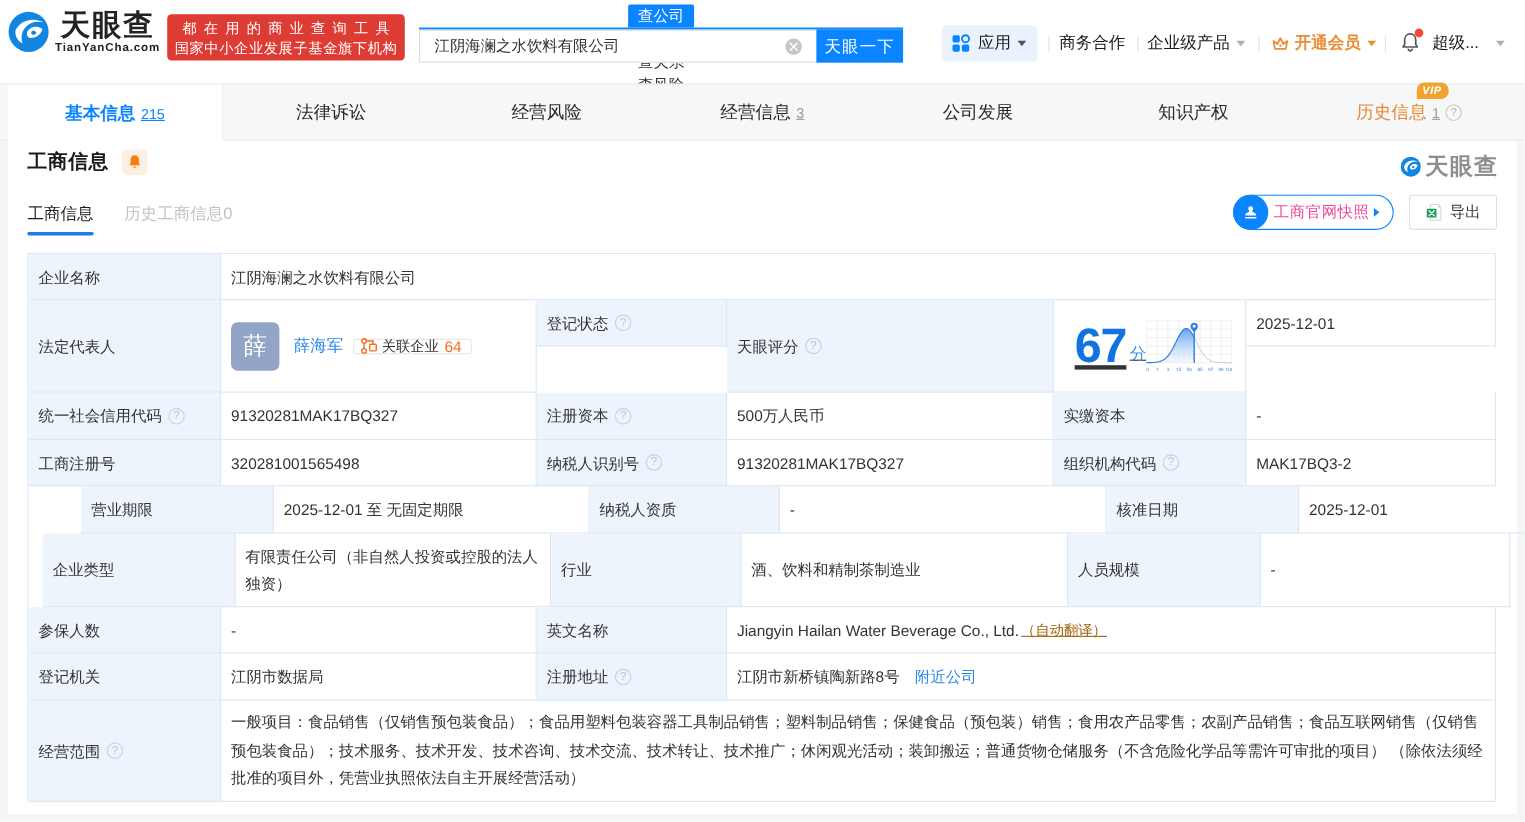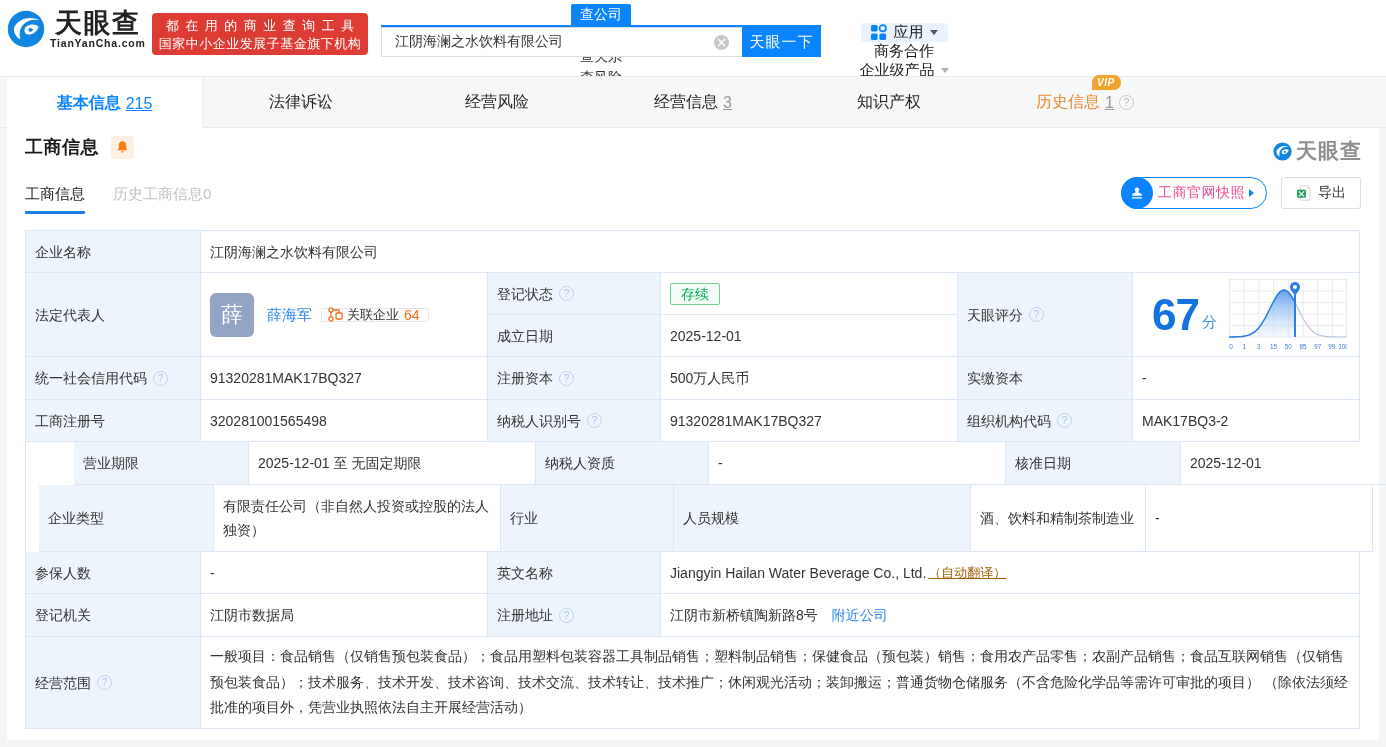--- a/index.html
+++ b/index.html
@@ -21,36 +21,36 @@
   .search-tabs { display:flex; height:21px; align-items:center;flex-direction:column; }
   .search-tab { font-size:14px; color:#333; padding:0 11px; line-height:21px; cursor:pointer; }
   .search-tab.active { background:#0a84ff; color:#fff; border-radius:2px 2px 0 0; padding:0 9px; }
   .search-underline { height:2px; background:#0a84ff; width:100%; }
   .search-row { display:flex; height:30px; }
   .search-input-wrap { position:relative; width:361px; height:30px; }
   .search-input { width:100%; height:100%; border:1px solid #dcdcdc; border-right:none; padding:0 34px 0 13px; font-size:14px; color:#333; outline:none; font-family:inherit; }
   .search-clear { position:absolute; right:13px; top:7.5px; width:15px; height:15px; border-radius:50%; background:#c7c7c7; display:flex; align-items:center; justify-content:center; cursor:pointer; }
   .search-btn { width:79px; height:30px; background:#0a84ff; color:#fff; font-size:15px; border:none; cursor:pointer; font-family:inherit; letter-spacing:1px; }
 
-  .hdr-right { position:absolute; left:856px; top:23px; height:33px; display:flex; align-items:center; white-space:nowrap;flex-direction:column; }
+  .hdr-right { position:absolute; left:856px; top:23px; height:33px; display:flex; align-items:center; white-space:nowrap; }
   .apps-chip { height:33px; background:#eaf3fd; border-radius:4px; display:flex; align-items:center; padding:0 10px 0 9px; cursor:pointer; }
   .apps-chip .txt { font-size:15px; color:#1a1a1a; margin:0 6px 0 7px; font-weight:500; }
   .caret-down { width:0; height:0; border-left:4.5px solid transparent; border-right:4.5px solid transparent; border-top:5.5px solid #555; display:inline-block; }
   .caret-down.gray { border-top-color:#b0b0b0; }
   .caret-down.orange { border-top-color:#ea8e33; }
   .hdr-sep { width:1px; height:14px; background:#e0e0e0; }
   .hdr-item { font-size:15px; color:#1a1a1a; cursor:pointer; display:flex; align-items:center; }
   .vip-entry { color:#ea8e33; font-weight:600; }
   .bell-wrap { position:relative; cursor:pointer; }
   .bell-dot { position:absolute; right:-3px; top:-3px; width:8px; height:8px; border-radius:50%; background:#f5483b; }
 
   
   .page-tabs { position:relative; width:100%; height:52px; background:#f6f7f8; border-top:1px solid #ececec; border-bottom:1px solid #e9e9e9; display:flex; padding-left:7px; }
   .ptab { width:196px; display:flex; align-items:center; justify-content:center; font-size:16px; color:#272727; cursor:pointer; position:relative; }
-  .ptab .cnt { font-size:16px; color:#999; margin-left:5px; margin-top:1px;text-decoration:underline; }
+  .ptab .cnt { font-size:13px; color:#999; margin-left:5px; margin-top:1px;text-decoration:underline; }
   .ptab.active { background:#fff; height:52px; margin-bottom:-1px; font-weight:700; color:#0a84ff; border-right:1px solid #efefef; }
   .ptab.active .cnt { color:#0a84ff; font-weight:400; }
   .ptab.vip-tab { color:#e8882e; }
   .vip-badge { position:absolute; left:105px; top:-2px; background:#f0a32f; color:#fff; font-size:10px; font-weight:700; font-style:italic; line-height:13px; padding:1px 6px 1px 5px; border-radius:7px 7px 7px 0; letter-spacing:0.5px; }
   .qmark { width:15px; height:15px; border-radius:50%; border:1px solid #c9c9c9; color:#b5b5b5; font-size:10.5px; line-height:13px; text-align:center; margin-left:5px; font-weight:400; }
 
   
   .card { margin:0 7px; background:#fff; height:612px; position:relative; }
   .sec-head { display:flex; align-items:center; padding:7px 18px 0 18px; }
   .sec-title { font-size:18px; font-weight:700; color:#1a1a1a; letter-spacing:0.5px; }
@@ -92,21 +92,21 @@
   .scope-text { line-height:25.5px; }
 
   .avatar { width:44px; height:44px; min-width:44px; border-radius:6px; background:#93a5c7; color:#fff; font-size:22px; display:flex; align-items:center; justify-content:center; cursor:pointer; }
   .rep-name { color:#2b87ea; font-size:15px; margin-left:13px; cursor:pointer; }
   .rel-badge { display:flex; align-items:center; height:14px; border:1px solid #e8e8e8; border-radius:3px; margin-left:9px; padding:0 8px 0 6px; cursor:pointer; background:#fff; }
   .rel-badge .t1 { font-size:13px; color:#333; margin-left:4px; }
   .rel-badge .t2 { font-size:14px; color:#f26e21; margin-left:5px; }
 
   .status-badge { display:inline-block; height:22px; line-height:20px; padding:0 10px; border:1px solid #74cf94; background:#f3fcf6; color:#00b152; font-size:14px; border-radius:2px; }
 
-  .score-cell { padding:5px 12px 5px 10px; }
+  .score-cell { padding:5px 12px 5px 10px;text-decoration:underline; }
   .score-num { font-size:44px; font-weight:700; color:#1272e0; letter-spacing:-1px; line-height:44px; margin-left:9px; }
   .score-unit { font-size:15px; color:#3a8ee6; margin:14px 0 0 3px; }
   .score-chart { margin-left:auto; margin-top:2px; }
 
   .gray-note { color:#a16207; font-size:13px; margin-left:2px;text-decoration:underline; }
   .near-link { color:#2b87ea; margin-left:14px; cursor:pointer; }
 
   a { text-decoration:none; }
 </style>
 </head>
@@ -199,20 +199,23 @@
   </div>
   <div class="ptab">
     <span>法律诉讼</span>
   </div>
   <div class="ptab">
     <span>经营风险</span>
   </div>
   <div class="ptab">
     <span>经营信息</span>
     <span class="cnt">3</span>
+  </div>
+  <div class="ptab">
+    <span>公司发展</span>
   </div>
   <div class="ptab">
     <span>知识产权</span>
   </div>
   <div class="ptab vip-tab">
     <span class="vip-badge">VIP</span>
     <span>历史信息</span>
     <span class="cnt">1</span>
     <span class="qmark">?</span>
   </div>
@@ -285,23 +288,20 @@
             <rect x="8.6" y="6.4" width="6.4" height="6.4" rx="1" fill="none" stroke="#f26e21" stroke-width="1.4"></rect>
             <path d="M3.2 5.4 L3.2 10.6 M5.4 3.2 L11.8 3.2 L11.8 6.4" fill="none" stroke="#f26e21" stroke-width="1.4"></path>
           </svg>
           <span class="t1">关联企业</span>
           <span class="t2">64</span>
         </span>
       </div>
       <div class="cell lab">
         <span>登记状态</span>
         <span class="help">?</span>
-      </div>
-      <div class="cell">
-        <span class="status-badge">存续</span>
       </div>
       <div class="cell lab span2">
         <span>天眼评分</span>
         <span class="help">?</span>
       </div>
       <div class="cell span2 score-cell">
         <span class="score-num">67</span>
         <span class="score-unit">分</span>
         <svg class="score-chart" width="118" height="73" viewBox="0 0 118 73">
           <defs>
@@ -327,21 +327,20 @@
             <text x="29.9" y="70">3</text>
             <text x="44.6" y="70">15</text>
             <text x="59.3" y="70">50</text>
             <text x="74" y="70">85</text>
             <text x="88.7" y="70">97</text>
             <text x="102.8" y="70">99</text>
             <text x="114.5" y="70">100</text>
           </g>
         </svg>
       </div>
-      <div class="cell lab" style="grid-column:3">成立日期</div>
       <div class="cell">2025-12-01</div>
     </div>
 
     <div class="trow row-h3">
       <div class="cell lab">
         <span>统一社会信用代码</span>
         <span class="help">?</span>
       </div>
       <div class="cell">91320281MAK17BQ327</div>
       <div class="cell lab">
@@ -374,22 +373,22 @@
       <div class="cell lab">纳税人资质</div>
       <div class="cell">-</div>
       <div class="cell lab">核准日期</div>
       <div class="cell">2025-12-01</div>
     </div>
 
     <div class="trow row-h6">
       <div class="cell lab">企业类型</div>
       <div class="cell">有限责任公司（非自然人投资或控股的法人独资）</div>
       <div class="cell lab">行业</div>
+      <div class="cell">酒、饮料和精制茶制造业</div>
       <div class="cell lab">人员规模</div>
-      <div class="cell">酒、饮料和精制茶制造业</div>
       <div class="cell">-</div>
     </div>
 
     <div class="trow row-h7">
       <div class="cell lab">参保人数</div>
       <div class="cell">-</div>
       <div class="cell lab">英文名称</div>
       <div class="cell colspan3">
         <span>Jiangyin Hailan Water Beverage Co., Ltd.</span>
         <span class="gray-note">（自动翻译）</span>

